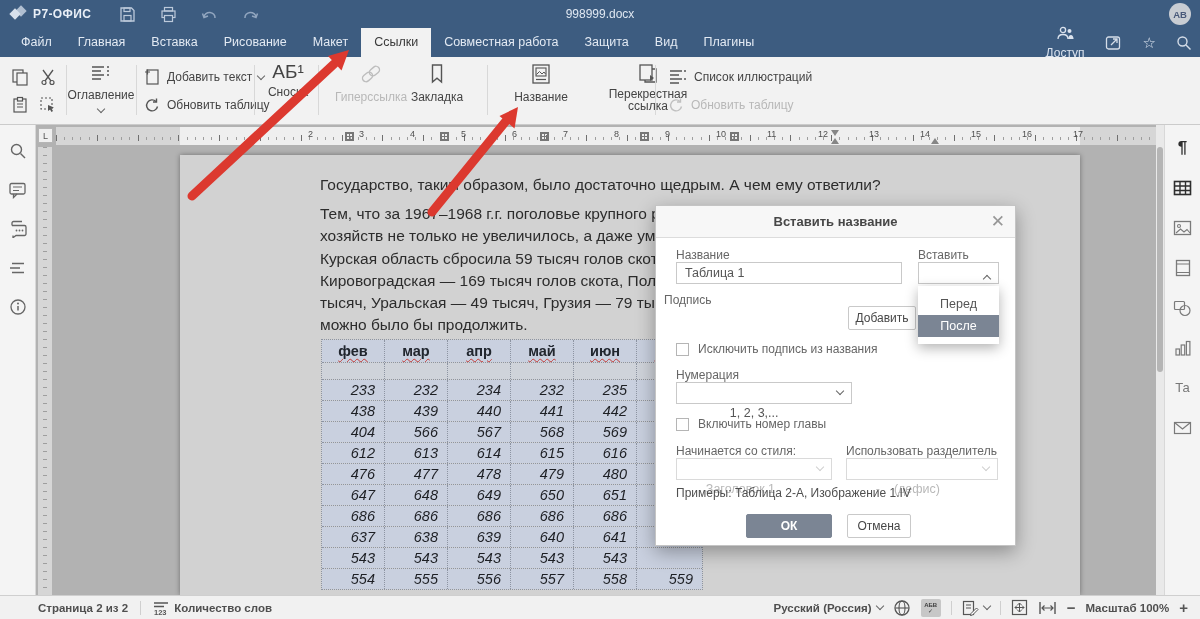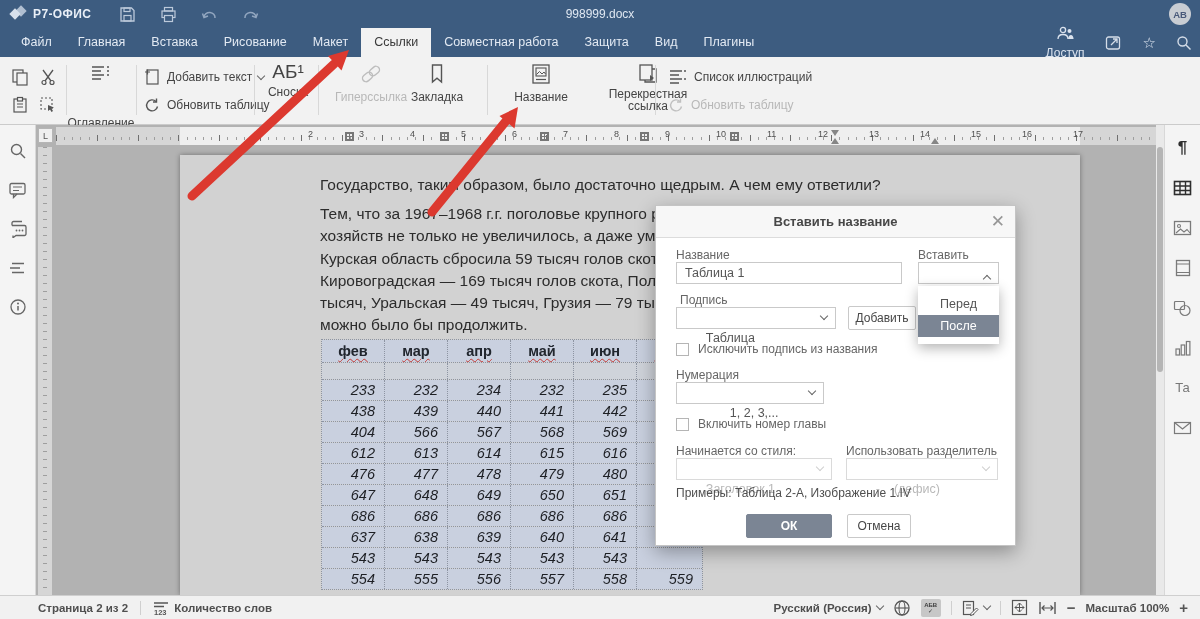--- a/index.html
+++ b/index.html
@@ -218,21 +218,21 @@
         </span>
       <span class="tbtn">
           <svg class="icon" width="18" height="18" viewBox="0 0 18 18">
             <rect x="2" y="2" width="11" height="11" fill="none" stroke="#555" stroke-width="1.1" stroke-dasharray="2 2"></rect>
             <path d="M9 9l6 2.5-2.5 1L14 15l-1.5 1-1.5-2.5L9 15z" fill="#555"></path>
           </svg>
         </span>
     </div>
     <div class="tsep" style="left:66px"></div>
 
-    <div class="vbtn" style="left:70px; width:62px;gap:28px;">
+    <div class="vbtn" style="left:70px; width:62px;">
       <svg class="icon" width="22" height="20" viewBox="0 0 22 20">
           <path d="M2 4h12M2 8h9M2 12h12M2 16h9" stroke="#555" stroke-width="1.4" fill="none"></path>
           <circle cx="18" cy="4" r="1" fill="#555"></circle>
           <circle cx="18" cy="8" r="1" fill="#555"></circle>
           <circle cx="18" cy="12" r="1" fill="#555"></circle>
         </svg>
       <span class="lbl">Оглавление</span>
       <span class="chev" style="margin-top:4px"></span>
     </div>
     <div class="tsep" style="left:136px"></div>
@@ -606,31 +606,28 @@
     <div class="dlg-header">
       <span>Вставить название</span>
       <span class="dlg-close">✕</span>
     </div>
     <div class="dlg-label" style="left:20px; top:42px;">Название</div>
     <div class="dlg-input" style="left:20px; top:56px; width:226px;">Таблица 1</div>
     <div class="dlg-label" style="left:262px; top:42px;">Вставить</div>
     <div class="dlg-combo" style="left:262px; top:56px; width:81px;">
       <span>После</span><span class="chev up"></span>
     </div>
-    <div class="dlg-label" style="left:24px; top:87px;">Подпись</div>
-    <div class="dlg-combo" style="left:20px; top:101px; width:160px;">
-      <span>Таблица</span><span class="chev"></span>
-    </div>
+    <div class="dlg-label" style="left:8px; top:87px;">Подпись</div>
     <div class="dlg-btn" style="left:192px; top:100px; width:68px;">Добавить</div>
     <div class="dlg-check" style="left:20px; top:136px;">
       <span class="box"></span>
       <span>Исключить подпись из названия</span>
     </div>
     <div class="dlg-label" style="left:20px; top:162px;">Нумерация</div>
-    <div class="dlg-combo" style="left:20px; top:176px; width:148px;padding-left:32px;">
+    <div class="dlg-combo" style="left:20px; top:176px; width:176px;padding-left:32px;">
       <span>1, 2, 3,...</span><span class="chev"></span>
     </div>
     <div class="dlg-check" style="left:20px; top:211px;">
       <span class="box"></span>
       <span>Включить номер главы</span>
     </div>
     <div class="dlg-label" style="left:20px; top:238px;">Начинается со стиля:</div>
     <div class="dlg-combo disabled" style="left:20px; top:252px; width:156px;">
       <span>Заголовок 1</span><span class="chev"></span>
     </div>

